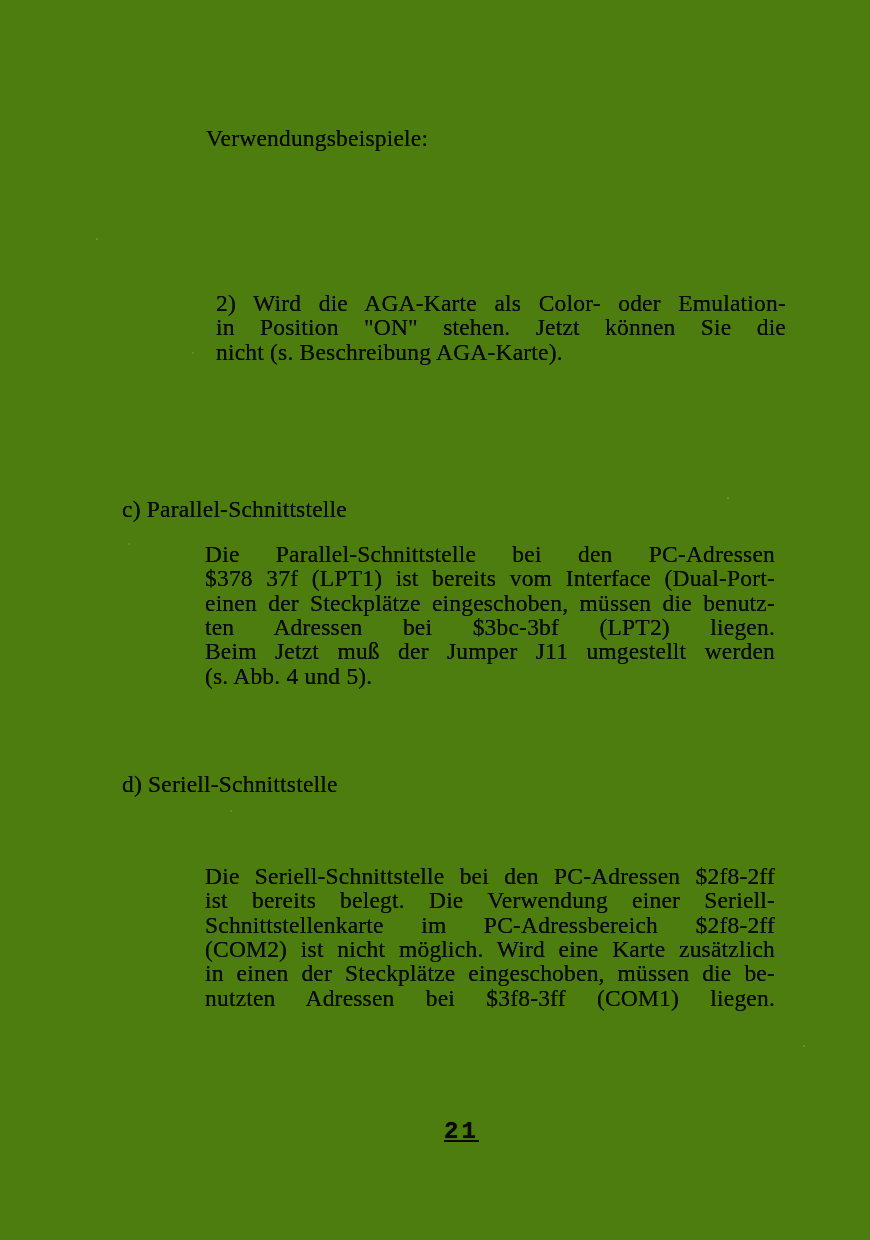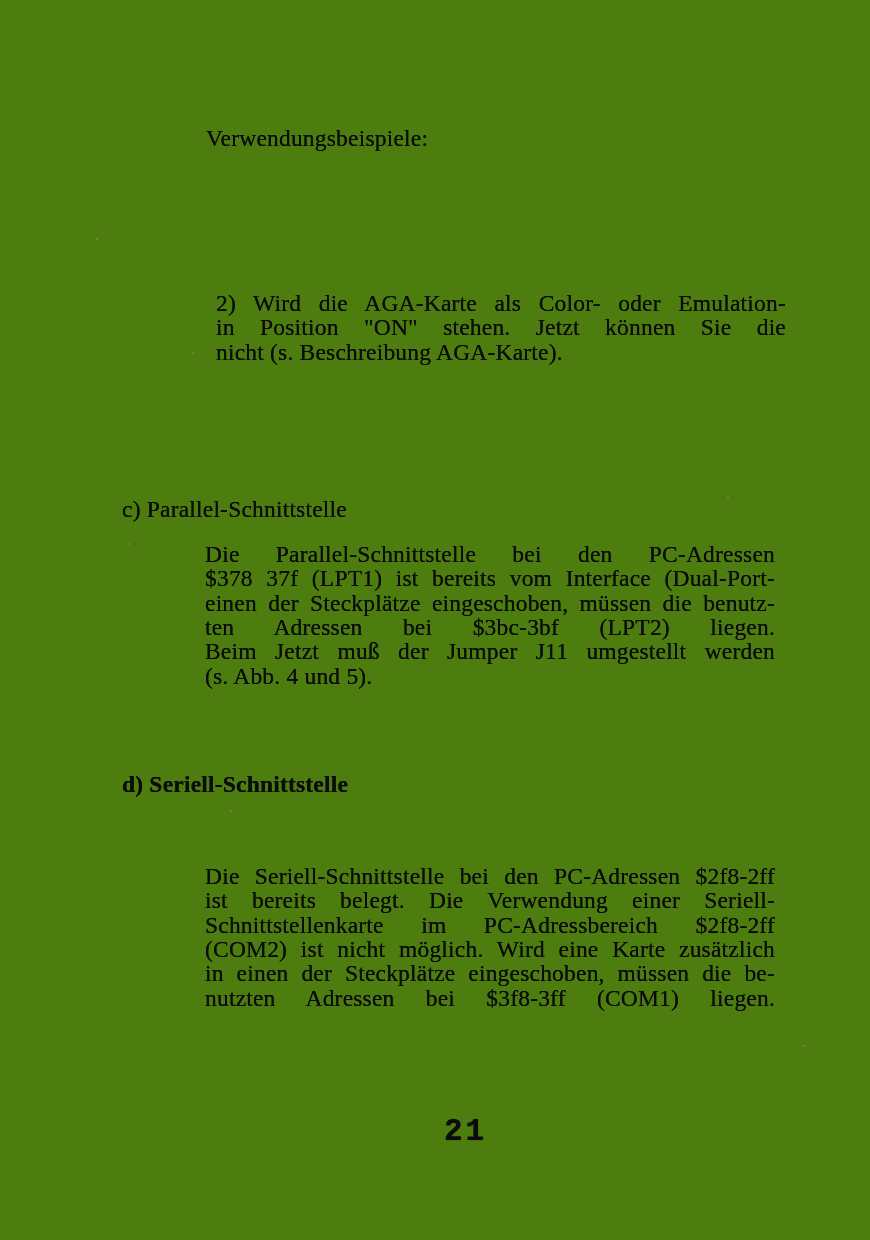--- a/index.html
+++ b/index.html
@@ -35,23 +35,24 @@
   .line {
     display: block;
   }
   .line.just {
     text-align: justify;
     text-align-last: justify;
   }
   .block.page-number {
     font-family: "Liberation Mono", "DejaVu Sans Mono", monospace;
     font-weight: bold;
-    font-size: 31px;
+    font-size: 24px;
     letter-spacing: 3px;
     text-shadow: 0 0 0.8px rgba(0,0,0,0.9);
+    text-decoration: underline;
   }
   .speck {
     position: absolute;
     border-radius: 50%;
     background: #9a9a9a;
   }
   .speck.s1 { left: 96px;  top: 238px;  width: 2px; height: 2px; opacity: 0.55; }
   .speck.s2 { left: 192px; top: 352px;  width: 2px; height: 2px; opacity: 0.45; }
   .speck.s3 { left: 727px; top: 497px;  width: 2px; height: 2px; opacity: 0.6; }
   .speck.s4 { left: 128px; top: 543px;  width: 2px; height: 2px; opacity: 0.45; }
@@ -77,21 +78,21 @@
     </div>
     <div class="block section" style="top: 497px; left: 122px;">c) Parallel-Schnittstelle</div>
     <div class="block paragraph" style="top: 542px; left: 205px; width: 570px;">
       <div class="line just">Die Parallel-Schnittstelle bei den PC-Adressen</div>
       <div class="line just">$378 37f (LPT1) ist bereits vom Interface (Dual-Port-</div>
       <div class="line just">einen der Steckplätze eingeschoben, müssen die benutz-</div>
       <div class="line just">ten Adressen bei $3bc-3bf (LPT2) liegen.</div>
       <div class="line just">Beim Jetzt muß der Jumper J11 umgestellt werden</div>
       <div class="line">(s. Abb. 4 und 5).</div>
     </div>
-    <div class="block section" style="top: 772px; left: 122px; font-weight: bold;">d) Seriell-Schnittstelle</div>
+    <div class="block section" style="top: 772px; left: 122px;">d) Seriell-Schnittstelle</div>
     <div class="block paragraph" style="top: 848px; left: 205px; width: 570px; margin-top: 16px;">
       <div class="line just">Die Seriell-Schnittstelle bei den PC-Adressen $2f8-2ff</div>
       <div class="line just">ist bereits belegt. Die Verwendung einer Seriell-</div>
       <div class="line just">Schnittstellenkarte im PC-Adressbereich $2f8-2ff</div>
       <div class="line just">(COM2) ist nicht möglich. Wird eine Karte zusätzlich</div>
       <div class="line just">in einen der Steckplätze eingeschoben, müssen die be-</div>
       <div class="line just">nutzten Adressen bei $3f8-3ff (COM1) liegen.</div>
     </div>
     <div class="block page-number" style="top: 1120px; left: 444px;">21</div>
   </div>

